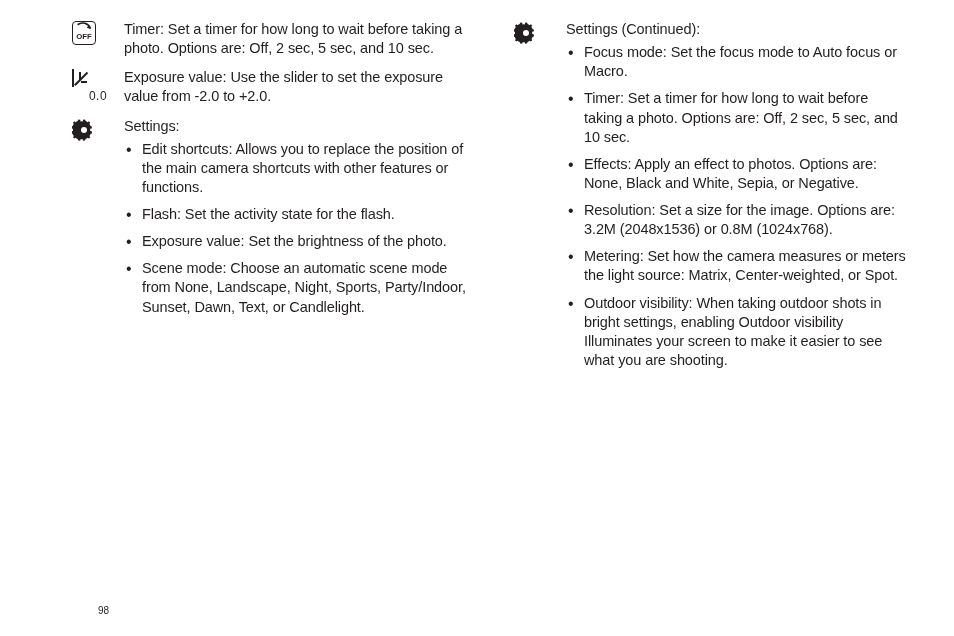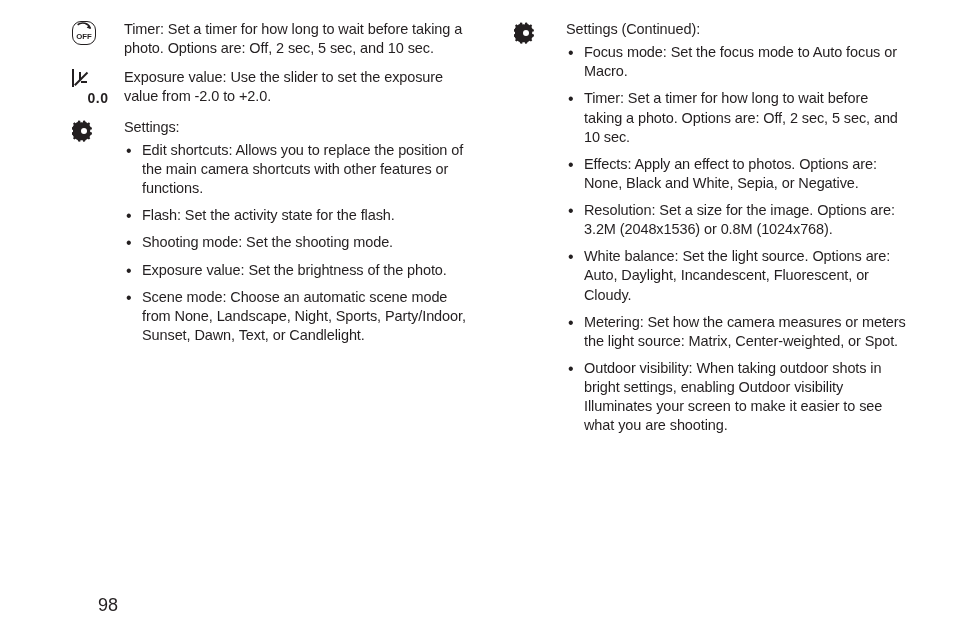--- a/index.html
+++ b/index.html
@@ -57,34 +57,34 @@
   }
   ul.bul > li::before {
     content: "•";
     position: absolute;
     left: -12px;
     top: 0;
     font-size: 16px;
     line-height: 1.2;
   }
   .footer {
-    font-size: 18px;
+    font-size: 10px;
     padding-top: 30px;
     padding-left: 26px;
   }
 
   
   .ic {
     width: 24px;
     height: 24px;
     display: block;
   }
   .ic-timer {
     border: 1.6px solid #231f20;
-    border-radius: 9px;
+    border-radius: 4px;
     position: relative;
     box-sizing: border-box;
     overflow: hidden;
   }
   .ic-timer svg { position:absolute; inset:0; }
   .ic-exp {
     position: relative;
     width: 24px; height: 30px;
     box-sizing: border-box;
   }
@@ -109,22 +109,22 @@
     transform: rotate(-45deg);
     transform-origin:center;
   }
   .ic-exp .sq .pv { 
     position:absolute; left:6px; top:2px; width:2px; height:8px; background:#231f20;
   }
   .ic-exp .sq .mn {
     position:absolute; left:8px; bottom:3px; width:6px; height:2px; background:#231f20;
   }
   .ic-exp .cap {
-    font-size: 14px; text-align:center; letter-spacing:0.5px; margin-top:1px;
-    font-weight:700;
+    font-size: 12px; text-align:center; letter-spacing:0.5px; margin-top:1px;
+    font-weight:400;
   }
   .ic-gear {
     width:24px; height:24px;
   }
 </style>
 </head>
 <body>
 
 <div class="page">
   <div class="cols">
@@ -165,21 +165,20 @@
               <path fill="#231f20" d="M12 8.2a3.8 3.8 0 1 0 0 7.6 3.8 3.8 0 0 0 0-7.6zm9.3 5.5l-1.9-.3a7.6 7.6 0 0 0 0-2.8l1.9-.3.4-2.3-1.8-.8a7.7 7.7 0 0 0-1.4-2.4l1-1.6L18 1.6l-1.6 1a7.7 7.7 0 0 0-2.4-1.4L13.2-.6 10.9-.2l-.3 1.9a7.6 7.6 0 0 0-2.8 0L7.5-.2 5.2-.6l-.8 1.8a7.7 7.7 0 0 0-2.4 1.4l-1.6-1L-1.2 3.2l1 1.6A7.7 7.7 0 0 0-1.6 7.2l-1.8.8.4 2.3 1.9.3a7.6 7.6 0 0 0 0 2.8l-1.9.3-.4 2.3 1.8.8a7.7 7.7 0 0 0 1.4 2.4l-1 1.6 1.6 1.6 1.6-1a7.7 7.7 0 0 0 2.4 1.4l.8 1.8 2.3.4.3-1.9a7.6 7.6 0 0 0 2.8 0l.3 1.9 2.3-.4.8-1.8a7.7 7.7 0 0 0 2.4-1.4l1.6 1 1.6-1.6-1-1.6a7.7 7.7 0 0 0 1.4-2.4l1.8-.8z" transform="translate(2,2) scale(0.83)"></path>
               <circle cx="12" cy="12" r="3" fill="#fff"></circle>
             </svg>
           </span>
         </div>
         <div class="txt">
           <span class="b">Settings</span><span>:</span>
           <ul class="bul">
             <li><span class="b">Edit shortcuts</span><span>: Allows you to replace the position of the main camera shortcuts with other features or functions.</span></li>
             <li><span class="b">Flash</span><span>: Set the activity state for the flash.</span></li>
-            <li><span class="b">Shooting mode</span><span>: Set the shooting mode.</span></li>
             <li><span class="b">Exposure value</span><span>: Set the brightness of the photo.</span></li>
             <li><span class="b">Scene mode</span><span>: Choose an automatic scene mode from None, Landscape, Night, Sports, Party/Indoor, Sunset, Dawn, Text, or Candlelight.</span></li>
           </ul>
         </div>
       </div>
 
     </div>
 
     <div class="col">
 
@@ -192,21 +191,20 @@
             </svg>
           </span>
         </div>
         <div class="txt">
           <span class="b">Settings (Continued)</span><span>:</span>
           <ul class="bul">
             <li><span class="b">Focus mode</span><span>: Set the focus mode to Auto focus or Macro.</span></li>
             <li><span class="b">Timer</span><span>: Set a timer for how long to wait before taking a photo. Options are: Off, 2 sec, 5 sec, and 10 sec.</span></li>
             <li><span class="b">Effects</span><span>: Apply an effect to photos. Options are: None, Black and White, Sepia, or Negative.</span></li>
             <li><span class="b">Resolution</span><span>: Set a size for the image. Options are: 3.2M (2048x1536) or 0.8M (1024x768).</span></li>
-            <li><span class="b">White balance</span><span>: Set the light source. Options are: Auto, Daylight, Incandescent, Fluorescent, or Cloudy.</span></li>
             <li><span class="b">Metering</span><span>: Set how the camera measures or meters the light source: Matrix, Center-weighted, or Spot.</span></li>
             <li><span class="b">Outdoor visibility</span><span>: When taking outdoor shots in bright settings, enabling Outdoor visibility Illuminates your screen to make it easier to see what you are shooting.</span></li>
           </ul>
         </div>
       </div>
 
     </div>
 
   </div>
 

